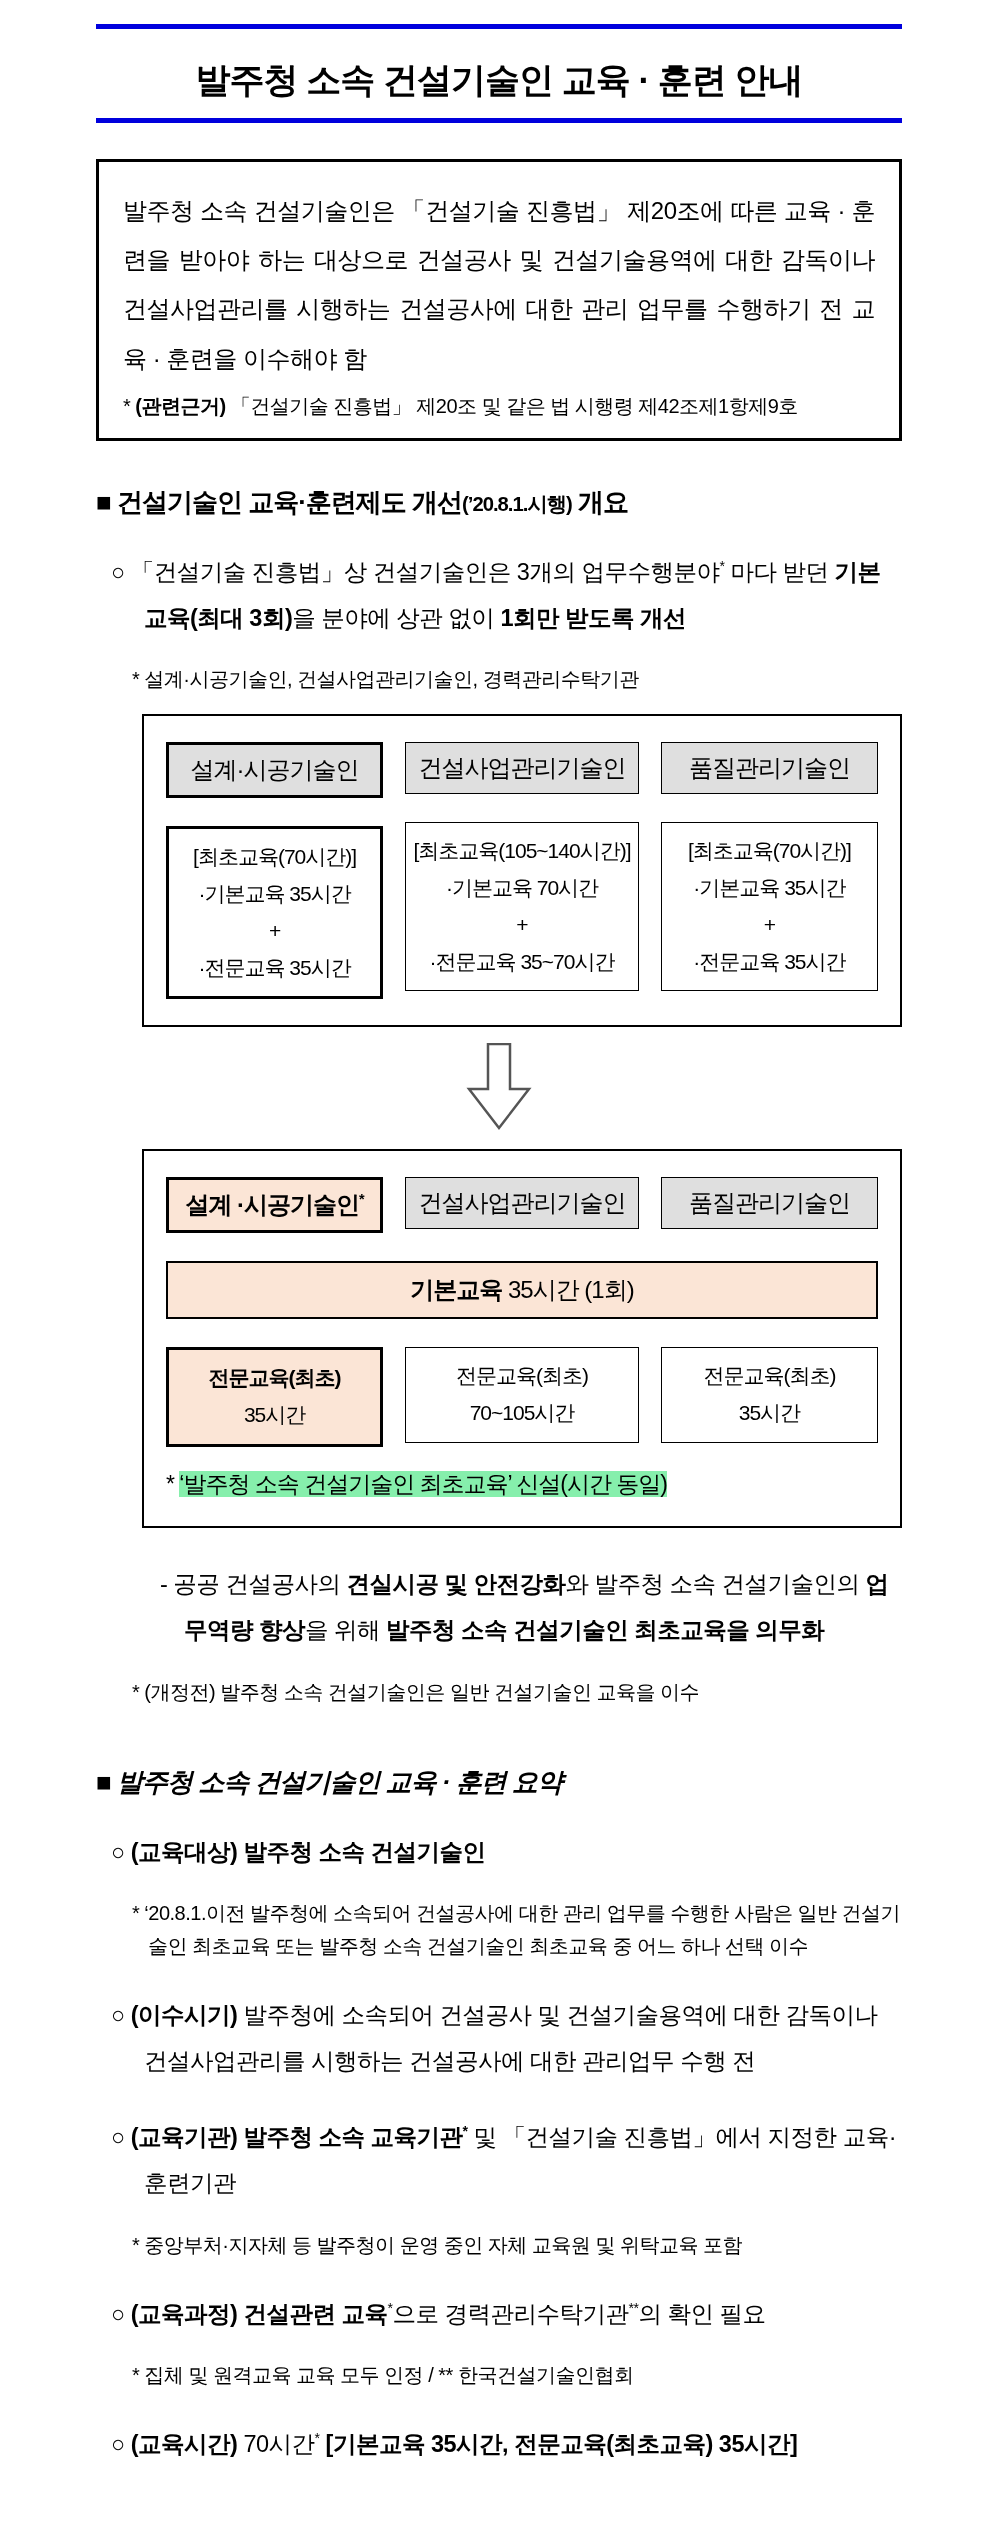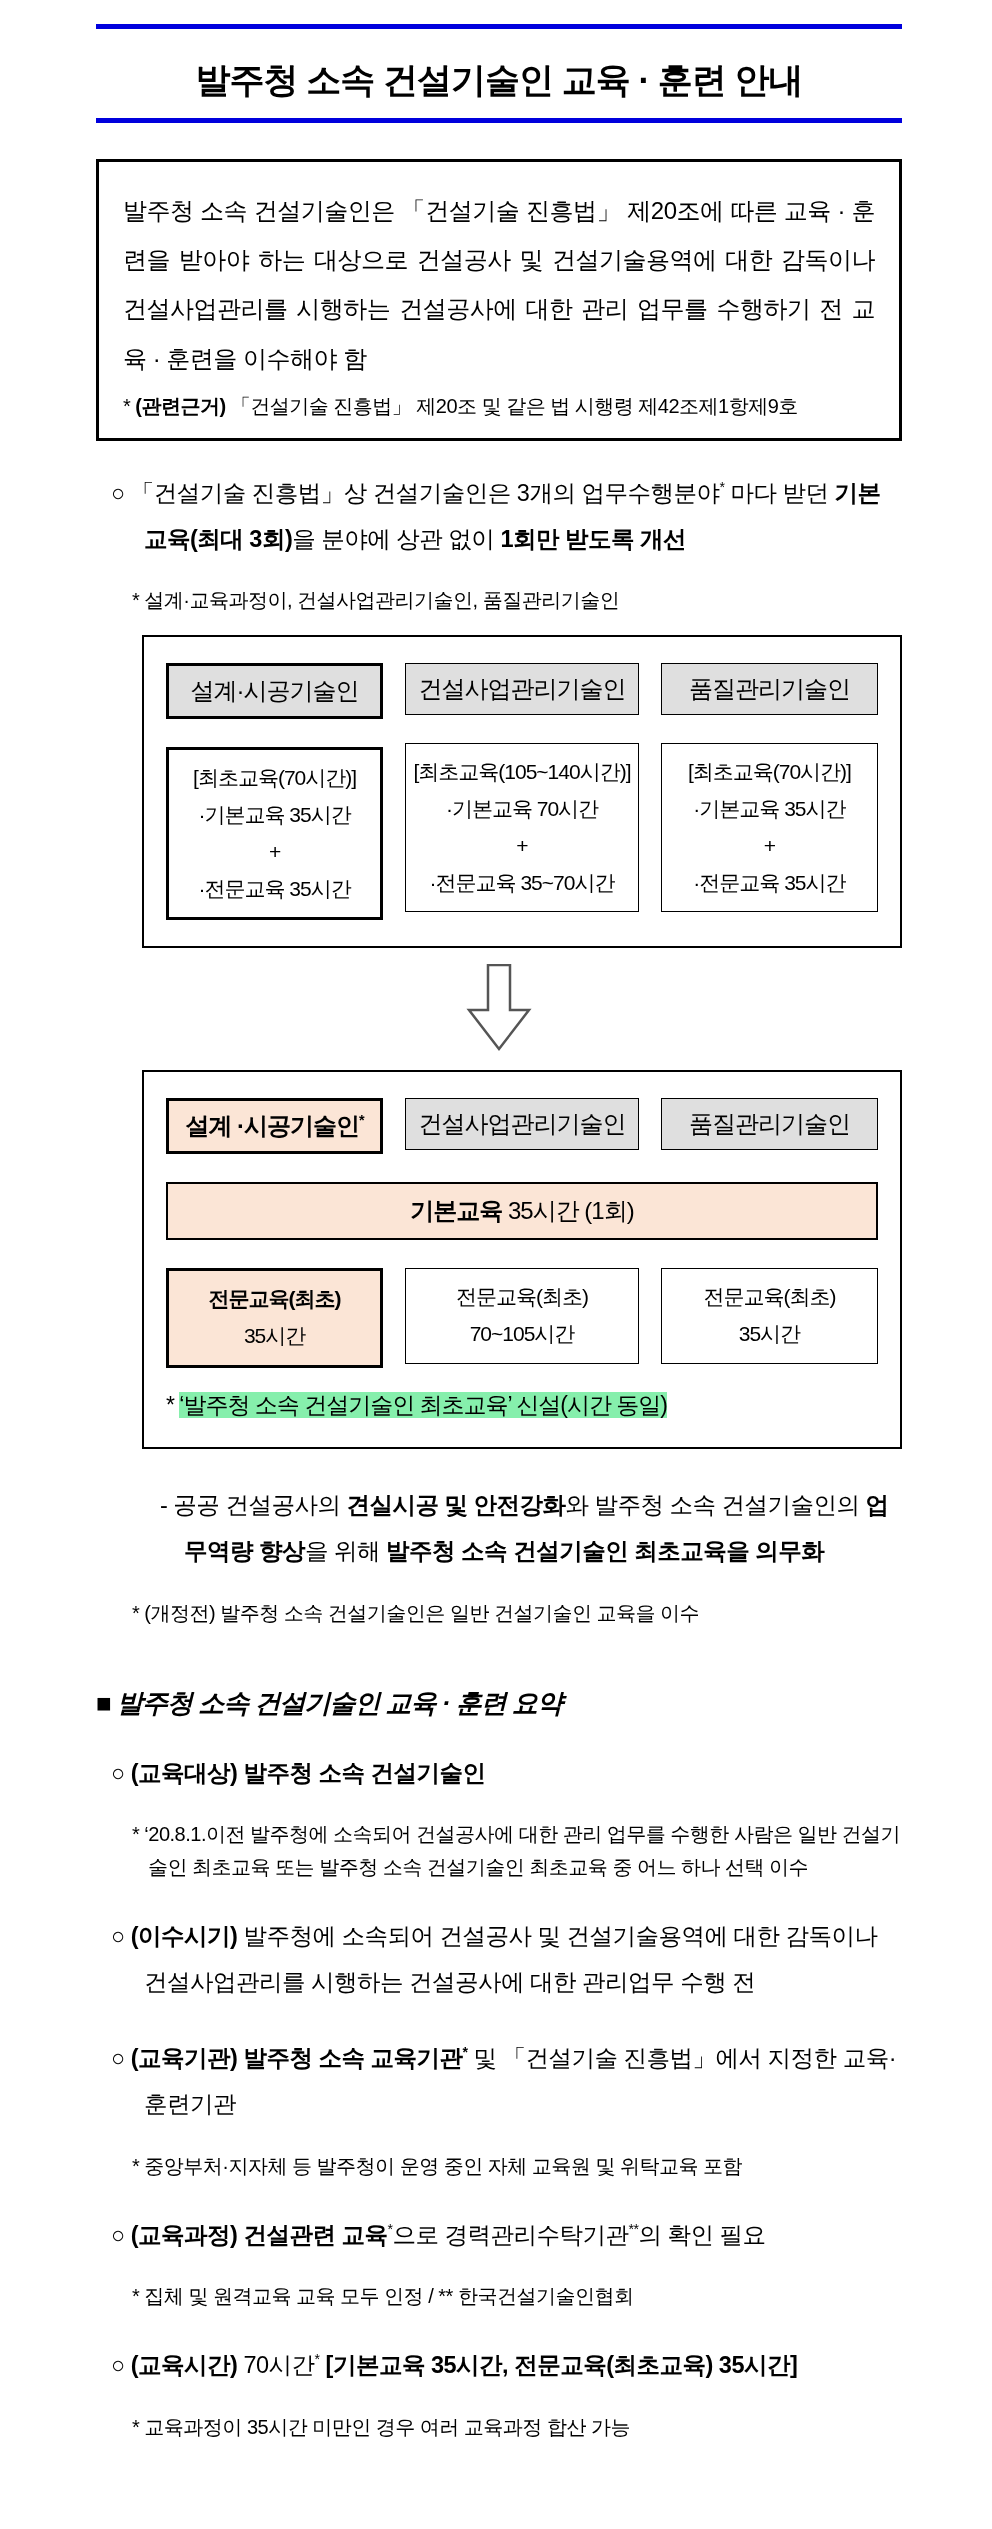--- a/index.html
+++ b/index.html
@@ -56,22 +56,23 @@
     <div class="blue-rule"></div>
     <div class="doc-title">발주청 소속 건설기술인 교육 · 훈련 안내</div>
     <div class="blue-rule"></div>
   </div>
 
   <div class="intro-box">
     <div class="intro-body">발주청 소속 건설기술인은 「건설기술 진흥법」 제20조에 따른 교육 · 훈련을 받아야 하는 대상으로 건설공사 및 건설기술용역에 대한 감독이나 건설사업관리를 시행하는 건설공사에 대한 관리 업무를 수행하기 전 교육 · 훈련을 이수해야 함</div>
     <div class="intro-note"><span>* </span><span class="b">(관련근거)</span><span> 「건설기술 진흥법」 제20조 및 같은 법 시행령 제42조제1항제9호</span></div>
   </div>
 
+  <div class="sec-heading"><span class="b">■ 건설기술인 교육·훈련제도 개선</span><span class="b sm">(’20.8.1.시행)</span><span class="b"> 개요</span></div>
   <div class="bullet"><span>○ 「건설기술 진흥법」상 건설기술인은 3개의 업무수행분야</span><sup>*</sup><span> 마다 받던 </span><span class="b">기본교육(최대 3회)</span><span>을 분야에 상관 없이 </span><span class="b">1회만 받도록 개선</span></div>
-  <div class="note">* 설계·교육과정이, 건설사업관리기술인, 품질관리기술인</div>
+  <div class="note">* 설계·시공기술인, 건설사업관리기술인, 경력관리수탁기관</div>
 
   <div class="diagram">
     <div class="dcols">
       <div class="dcol">
         <div class="dhead strong">설계·시공기술인</div>
         <div class="dbody strong">
           <div>[최초교육(70시간)]</div>
           <div>·기본교육 35시간</div>
           <div>+</div>
           <div>·전문교육 35시간</div>
@@ -150,15 +151,14 @@
 
   <div class="bullet"><span>○ </span><span class="b">(이수시기)</span><span> 발주청에 소속되어 건설공사 및 건설기술용역에 대한 감독이나 건설사업관리를 시행하는 건설공사에 대한 관리업무 수행 전</span></div>
 
   <div class="bullet"><span>○ </span><span class="b">(교육기관) 발주청 소속 교육기관</span><sup class="b">*</sup><span> 및 「건설기술 진흥법」에서 지정한 교육·훈련기관</span></div>
   <div class="note">* 중앙부처·지자체 등 발주청이 운영 중인 자체 교육원 및 위탁교육 포함</div>
 
   <div class="bullet"><span>○ </span><span class="b">(교육과정) 건설관련 교육</span><sup>*</sup><span>으로 경력관리수탁기관</span><sup>**</sup><span>의 확인 필요</span></div>
   <div class="note">* 집체 및 원격교육 교육 모두 인정 / ** 한국건설기술인협회</div>
 
   <div class="bullet"><span>○ </span><span class="b">(교육시간)</span><span> 70시간</span><sup>*</sup><span> </span><span class="b">[기본교육 35시간, 전문교육(최초교육) 35시간]</span></div>
-  <div class="note">* 교육과정이 35시간 미만인 경우 여러 교육과정 합산 가능</div>
 
 </div>
 
 </body></html>

